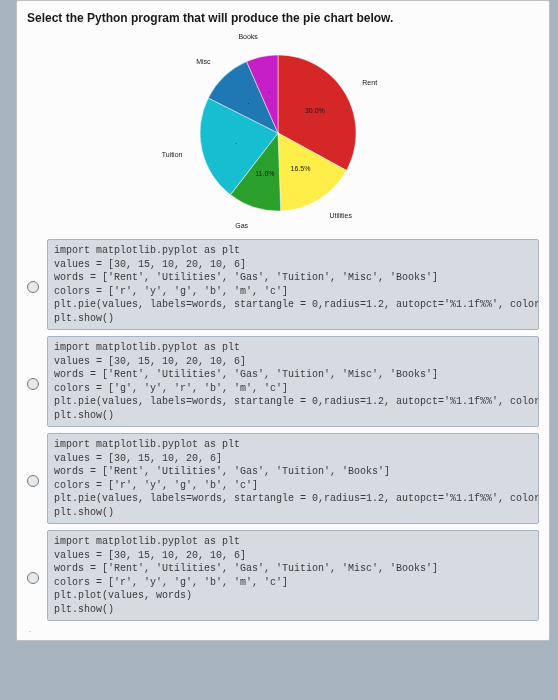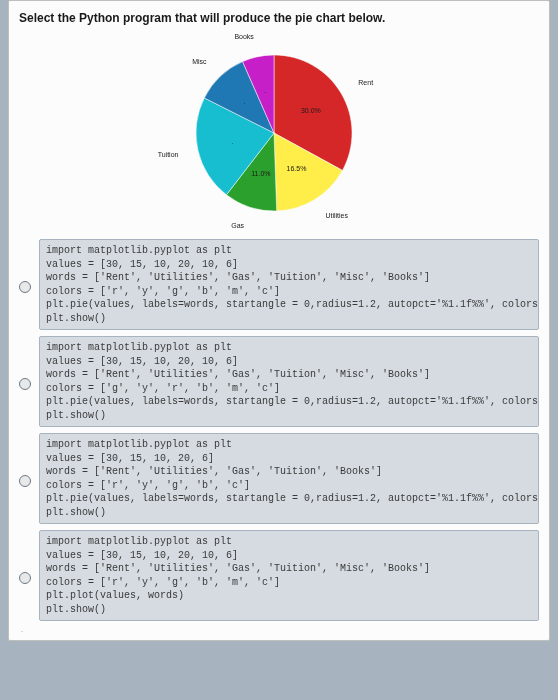--- a/index.html
+++ b/index.html
@@ -33,21 +33,21 @@
   .flag-icon {
     width: 12px;
     height: 14px;
     position: relative;
   }
   .flag-icon svg { display: block; }
   .panel {
     background: #fcfcfc;
     border: 1px solid #bfbfbf;
     border-radius: 2px;
-    margin: 0 8px 4px 8px;
+    margin: 0 8px 4px 16px;
     padding: 10px 10px 6px 10px;
     box-sizing: border-box;
   }
   .prompt {
     font-size: 12px;
     font-weight: 600;
     color: #1a1a1a;
     margin-bottom: 6px;
   }
   .pie-area {

